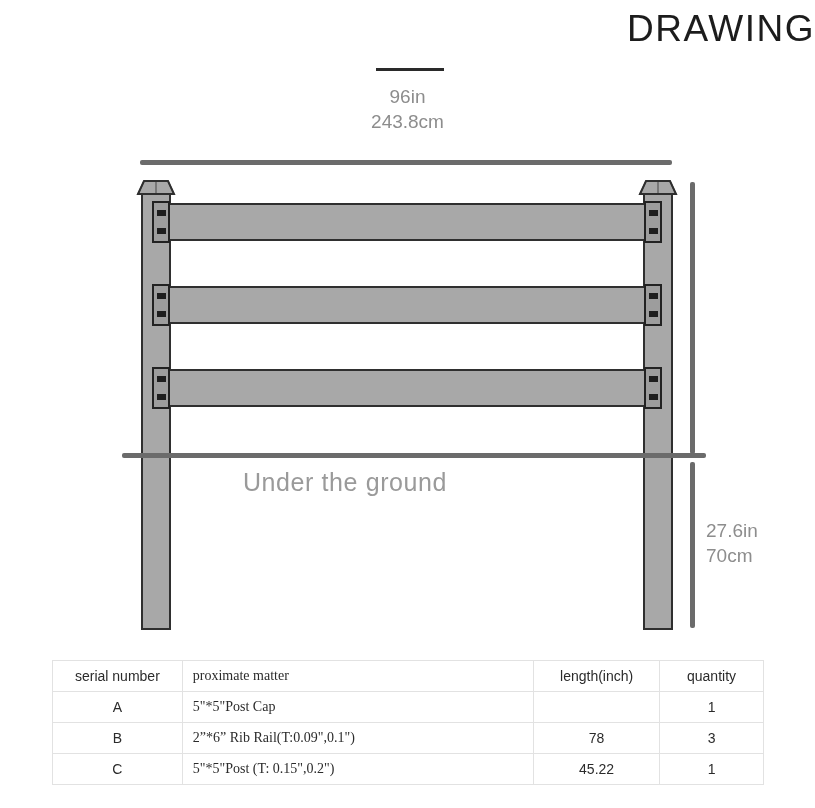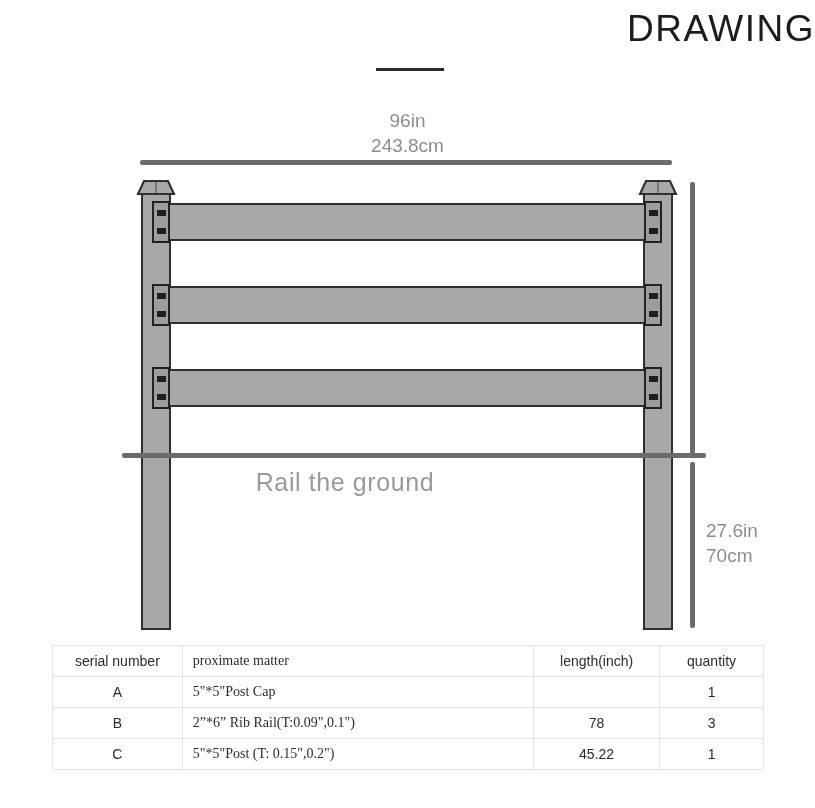--- a/index.html
+++ b/index.html
@@ -47,21 +47,21 @@
   }
 
   .dim-label {
     position: absolute;
     color: #8d8d8d;
     font-size: 19px;
     line-height: 25px;
     white-space: pre;
   }
   .dim-top {
-    top: 108px;
+    top: 84px;
     left: 0;
     width: 815px;
     text-align: center;
   }
   .dim-right-upper {
     top: 302px;
     left: 706px;
   }
   .dim-right-lower {
     top: 518px;
@@ -174,21 +174,21 @@
   .bk-r1 { left: 644px; top: 201px; }
   .bk-l2 { left: 152px; top: 284px; }
   .bk-r2 { left: 644px; top: 284px; }
   .bk-l3 { left: 152px; top: 367px; }
   .bk-r3 { left: 644px; top: 367px; }
 
   
   .parts-table {
     position: absolute;
     left: 52px;
-    top: 645px;
+    top: 660px;
     width: 712px;
     border-collapse: collapse;
     font-size: 14px;
     color: #2b2b2b;
   }
   .parts-table td, .parts-table th {
     border: 1px solid #e2e2e2;
     height: 31px;
     font-weight: 400;
     padding: 0 10px;
@@ -258,21 +258,21 @@
   <div class="bracket bk-l3">
       <i class="screw s1"></i>
       <i class="screw s2"></i>
     </div>
   <div class="bracket bk-r3">
       <i class="screw s1"></i>
       <i class="screw s2"></i>
     </div>
 
   <div class="rule rule-ground"></div>
-  <div class="ground-text">Rail the ground</div>
+  <div class="ground-text">Under the ground</div>
 </div>
 
 <table class="parts-table">
   <thead>
     <tr>
       <th class="col-serial">serial number</th>
       <th class="col-matter">proximate matter</th>
       <th class="col-length">length(inch)</th>
       <th class="col-quantity">quantity</th>
     </tr>

